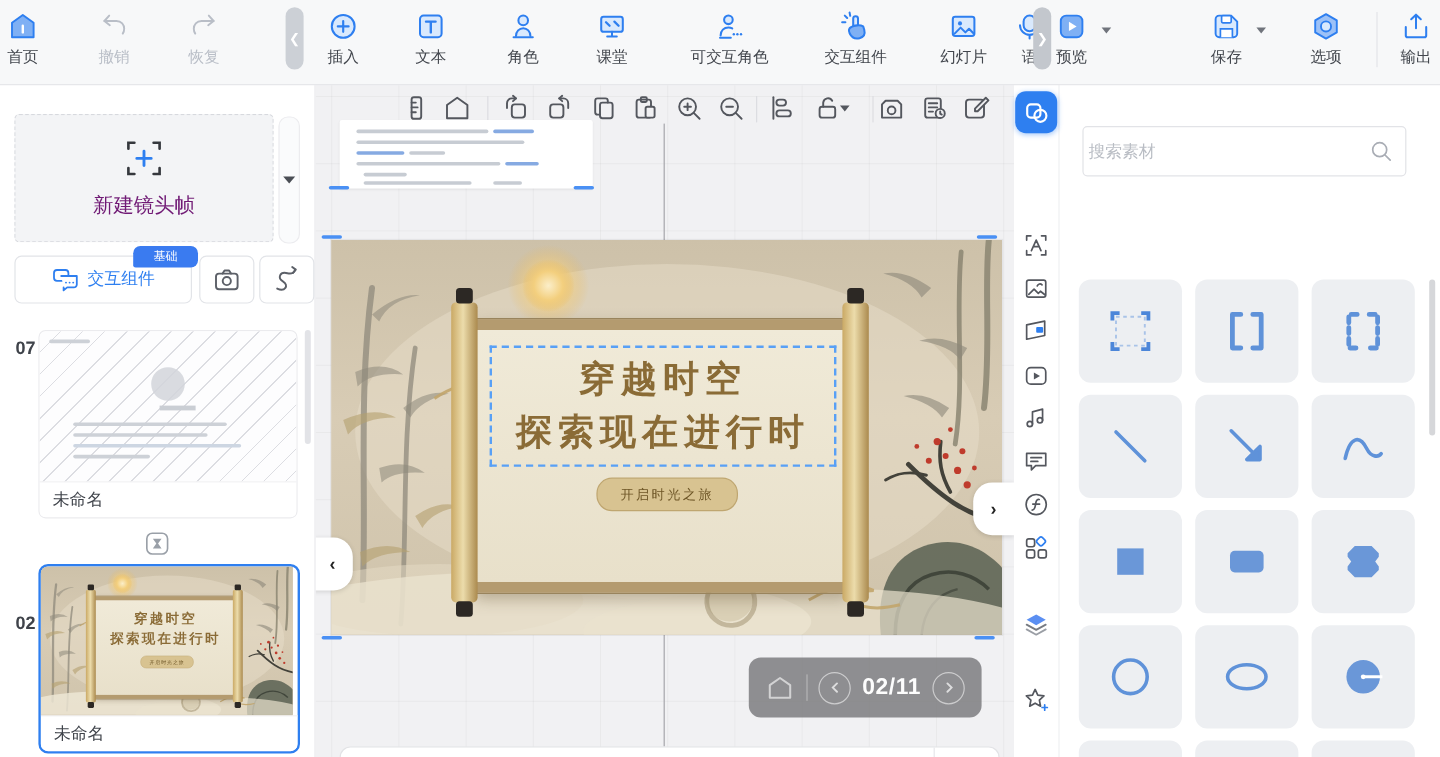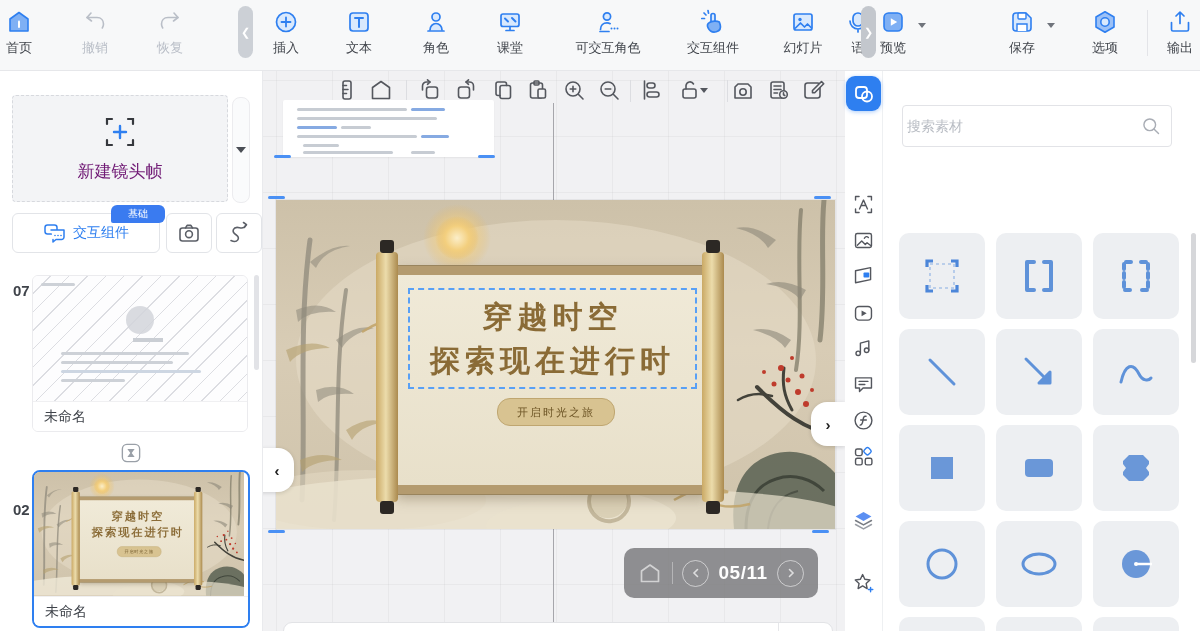--- a/index.html
+++ b/index.html
@@ -315,21 +315,21 @@
   </div>
 
   <div class="hourglass">
     <svg width="20" height="20" viewBox="0 0 22 22">
         <rect x="1.5" y="1.5" width="19" height="19" rx="5" fill="#fff" stroke="#9aa0a8" stroke-width="1.5"></rect>
         <path d="M7 6.5h8l-3.2 4.5L15 15.5H7l3.2-4.5z" fill="#9aa0a8"></path>
       </svg>
   </div>
   <div class="lscroll"></div>
 
-  <span class="slide-no" style="top:431px">02</span>
+  <span class="slide-no" style="top:441px">02</span>
   <div class="slide-card selected" style="top:400px">
     <div class="mini">
 
       <div class="scene">
         <svg class="art" width="559" height="329" viewBox="0 0 559 329">
           <defs>
             <radialGradient id="sunG2" cx="50%" cy="50%" r="50%">
                 <stop offset="0%" stop-color="#fbeec9"></stop>
                 <stop offset="55%" stop-color="#f3cf7e"></stop>
                 <stop offset="100%" stop-color="#e9b753" stop-opacity="0"></stop>
@@ -603,21 +603,21 @@
         <svg width="24" height="24" viewBox="0 0 24 24" fill="none" stroke="rgba(255,255,255,.6)" stroke-width="1.7" stroke-linejoin="round">
           <path d="M12 4l8.5 6V20.5h-17V10z"></path>
         </svg>
       </span>
     <span class="nav-div"></span>
     <span class="nav-circ">
         <svg width="10" height="10" viewBox="0 0 10 10" fill="none" stroke="rgba(255,255,255,.7)" stroke-width="1.6" stroke-linecap="round">
           <path d="M6.5 1.5L3 5l3.5 3.5"></path>
         </svg>
       </span>
-    <span class="nav-count">05/11</span>
+    <span class="nav-count">02/11</span>
     <span class="nav-circ">
         <svg width="10" height="10" viewBox="0 0 10 10" fill="none" stroke="rgba(255,255,255,.7)" stroke-width="1.6" stroke-linecap="round">
           <path d="M3.5 1.5L7 5 3.5 8.5"></path>
         </svg>
       </span>
   </div>
 
   <div class="bottom-bar">
       <span class="bb-div"></span>
     </div>

